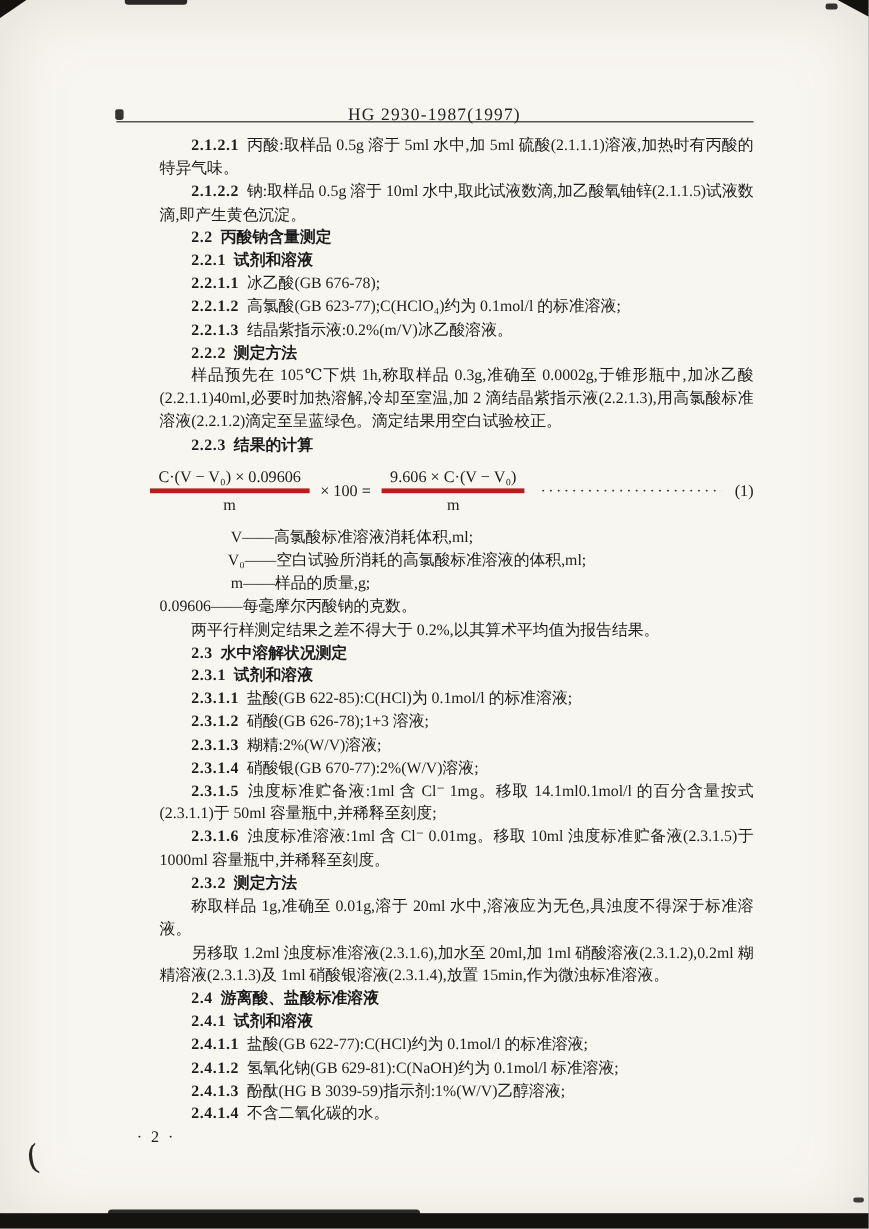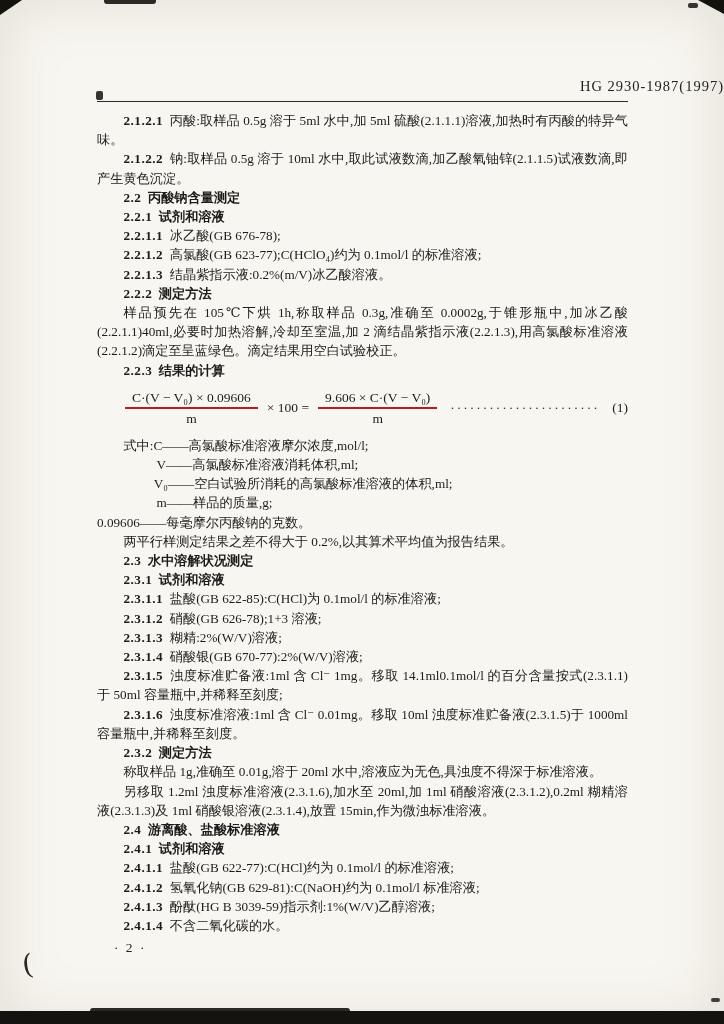--- a/index.html
+++ b/index.html
@@ -7,44 +7,44 @@
     position:relative;
     width:724px;height:1024px;
     margin:0 auto;
     background:#f8f6f0;
     box-shadow:inset 0 0 60px rgba(120,110,90,.18);
     overflow:hidden;
     font-family:"Liberation Serif","DejaVu Serif",serif;
     color:#1c1c1c;
   }
   .header{
-    position:absolute;top:78px;left:0;right:0;
-    text-align:right;
+    position:absolute;top:88px;left:0;right:0;
+    text-align:center;
     font-size:14.5px;letter-spacing:1px;color:#222;
   }
   .header-rule{
     position:absolute;top:101px;left:97px;width:531px;height:1px;
     background:#2b2b2b;
   }
   .doc-body{
     position:absolute;top:111px;left:97px;width:531px;
     font-size:13.2px;line-height:19.2px;
     text-align:justify;
   }
-  .block{text-indent:2em;}
+  .block{text-indent:2em;margin-left:36px;}
   .block .num{font-weight:bold;letter-spacing:.5px;}
   .block.heading{font-weight:bold;}
   
   .formula-row{
     display:flex;align-items:center;gap:9px;
     margin:9px 0 9px 0;padding-left:28px;
     text-indent:0;font-size:13.5px;
   }
   .frac{display:inline-flex;flex-direction:column;align-items:center;line-height:17px;}
-  .frac .frac-num{border-bottom:2px solid #b91c1c;padding:0 7px 1px 7px;}
+  .frac .frac-num{border-bottom:4px solid #b91c1c;padding:0 7px 1px 7px;}
   .frac .frac-den{padding-top:1px;}
   .formula-leader{
     flex:1;overflow:hidden;white-space:nowrap;
     letter-spacing:2px;color:#333;margin-left:4px;
   }
   .formula-label{margin-left:2px;}
   .footer-page-number{
     position:absolute;left:114px;top:940px;
     font-size:13.5px;letter-spacing:2px;color:#222;
   }
@@ -96,21 +96,20 @@
       <span>× 100 =</span>
       <span class="frac">
         <span class="frac-num">9.606 × C·(V − V₀)</span>
         <span class="frac-den">m</span>
       </span>
       <span class="formula-leader">····················································</span>
       <span class="formula-label">(1)</span>
     </div>
 
     <div>
-        <div class="block def" style="text-indent: 2em;"><span>式中:C——高氯酸标准溶液摩尔浓度,mol/l;</span></div>
         <div class="block def" style="text-indent: 4.5em;"><span>V——高氯酸标准溶液消耗体积,ml;</span></div>
         <div class="block def" style="text-indent: 4.3em;"><span>V₀——空白试验所消耗的高氯酸标准溶液的体积,ml;</span></div>
         <div class="block def" style="text-indent: 4.5em;"><span>m——样品的质量,g;</span></div>
         <div class="block def" style="text-indent: 0em;"><span>0.09606——每毫摩尔丙酸钠的克数。</span></div>
         <div class="block para" style="text-indent: 2em;"><span>两平行样测定结果之差不得大于 0.2%,以其算术平均值为报告结果。</span></div>
         <div class="block heading" style="text-indent: 2em;"><span class="num">2.3</span> <span>水中溶解状况测定</span></div>
         <div class="block heading" style="text-indent: 2em;"><span class="num">2.3.1</span> <span>试剂和溶液</span></div>
         <div class="block item" style="text-indent: 2em;"><span class="num">2.3.1.1</span> <span>盐酸(GB 622-85):C(HCl)为 0.1mol/l 的标准溶液;</span></div>
         <div class="block item" style="text-indent: 2em;"><span class="num">2.3.1.2</span> <span>硝酸(GB 626-78);1+3 溶液;</span></div>
         <div class="block item" style="text-indent: 2em;"><span class="num">2.3.1.3</span> <span>糊精:2%(W/V)溶液;</span></div>

